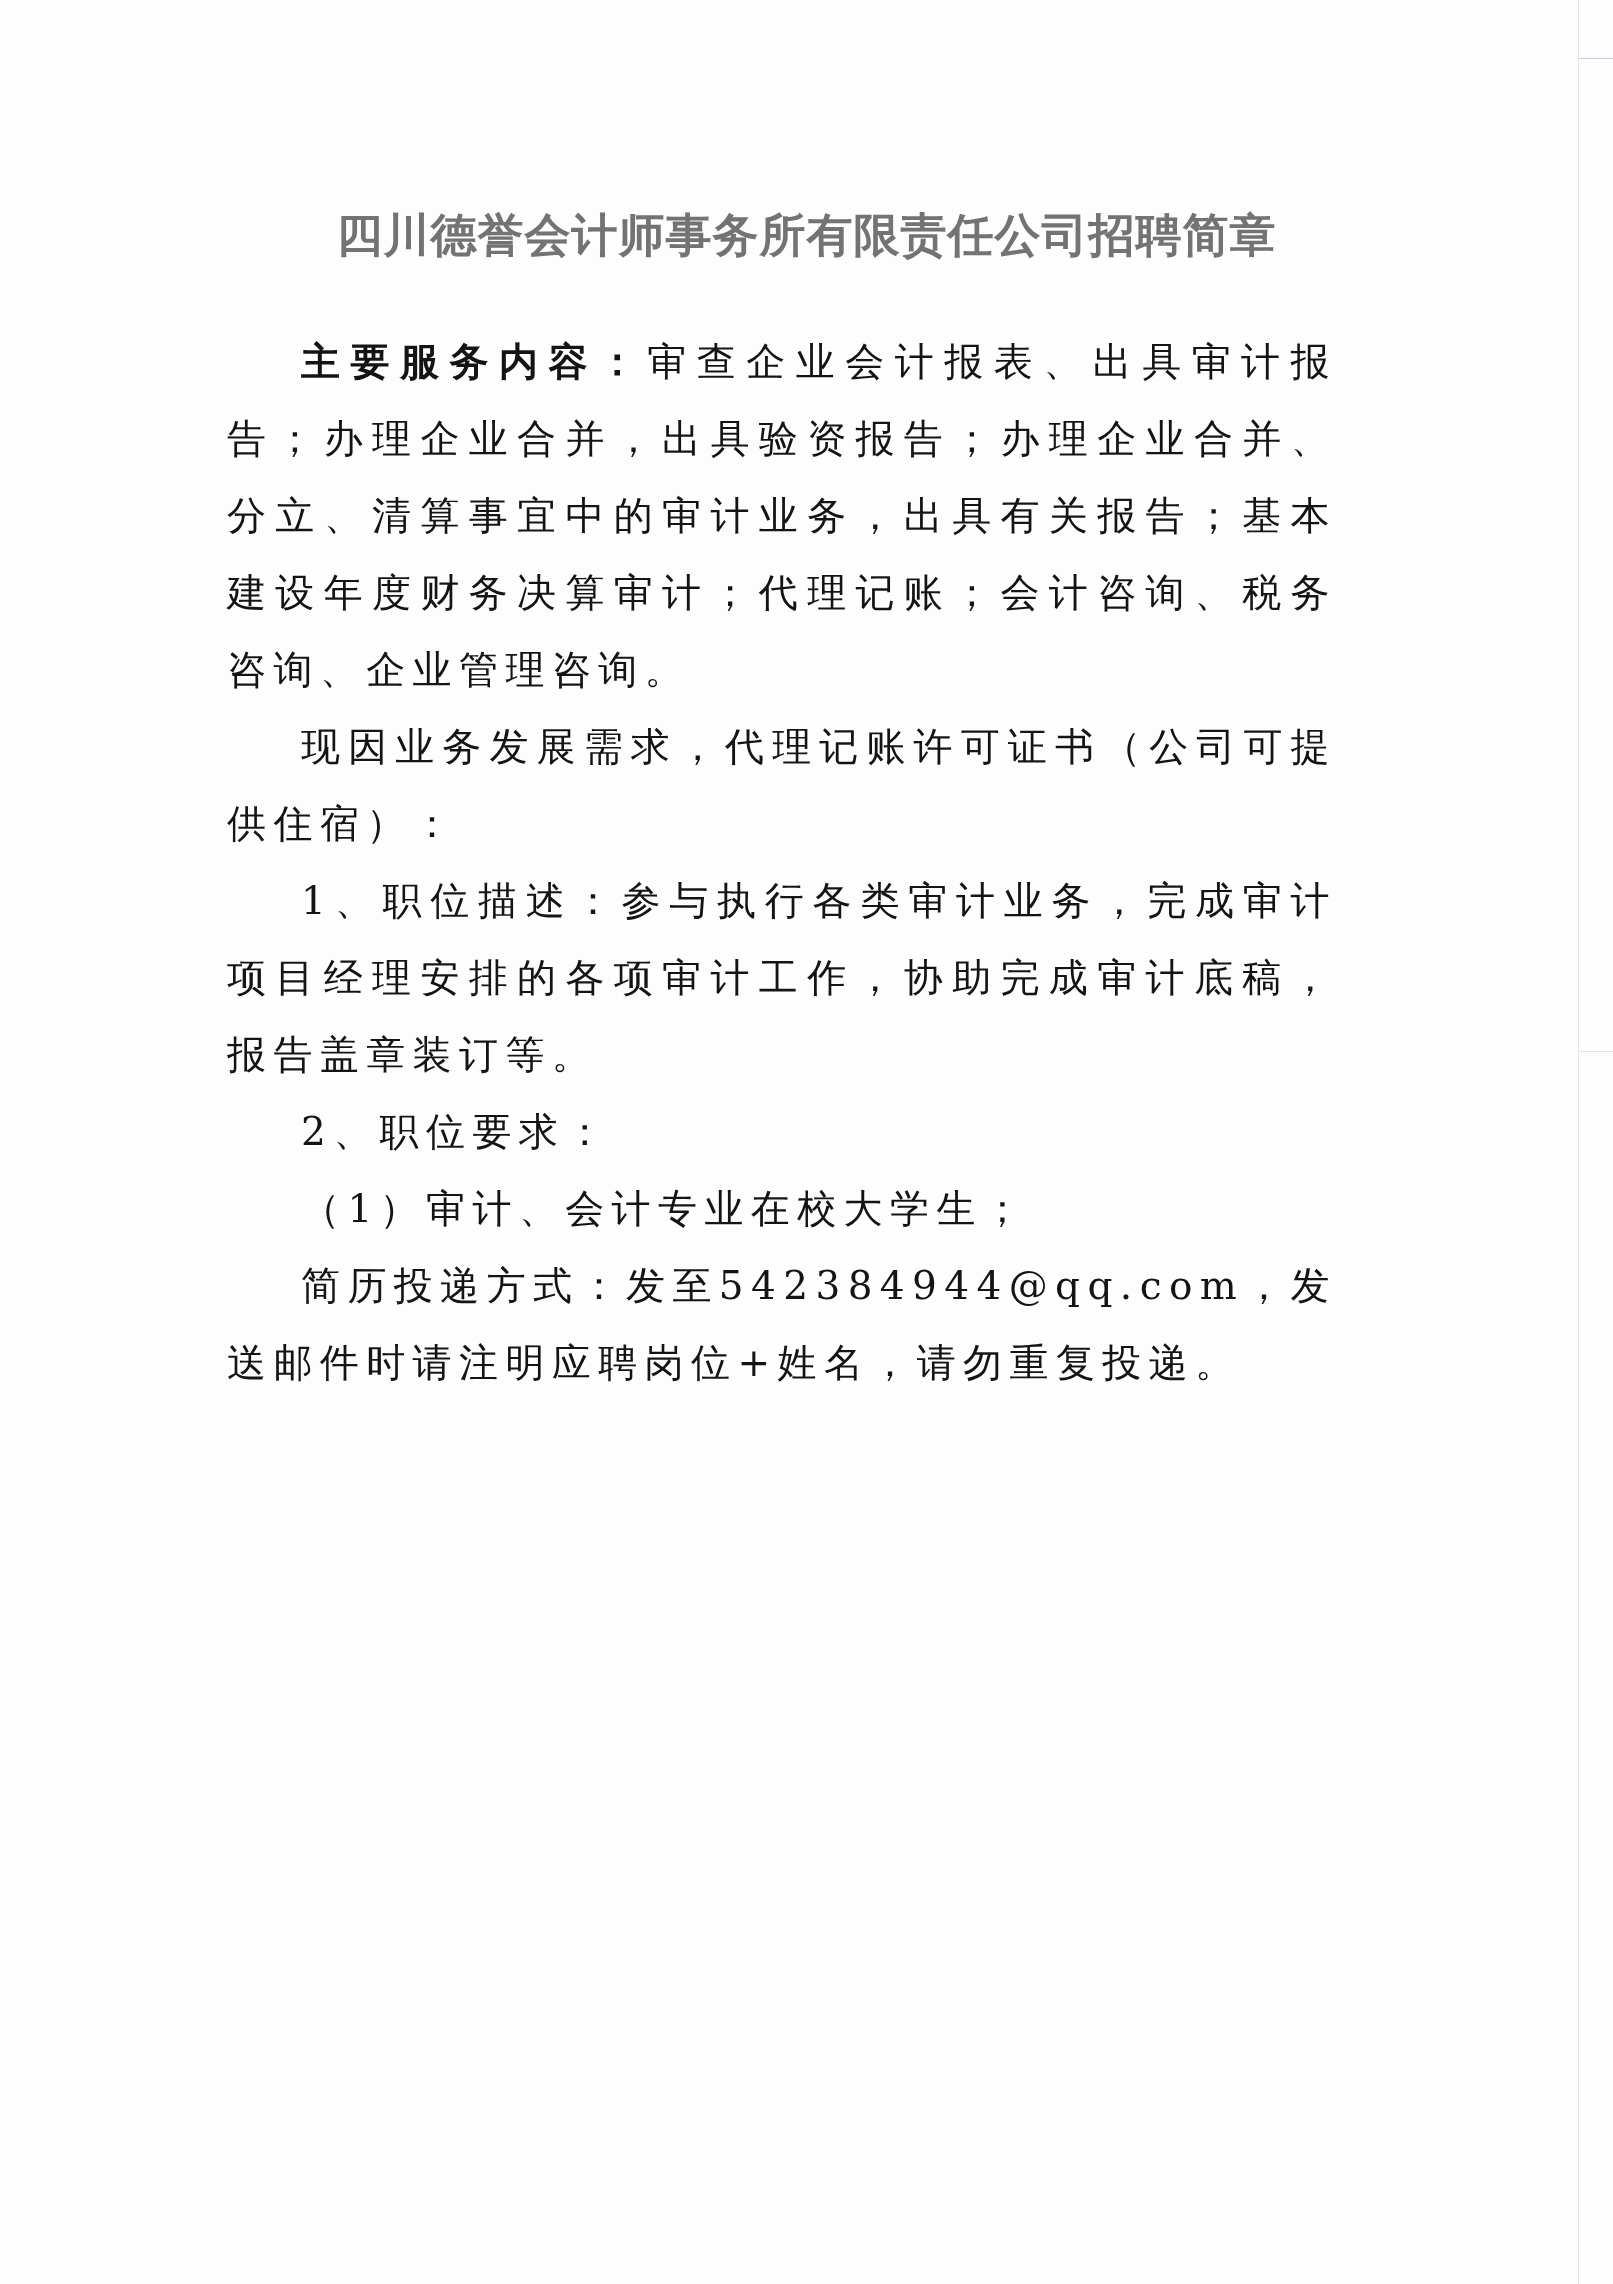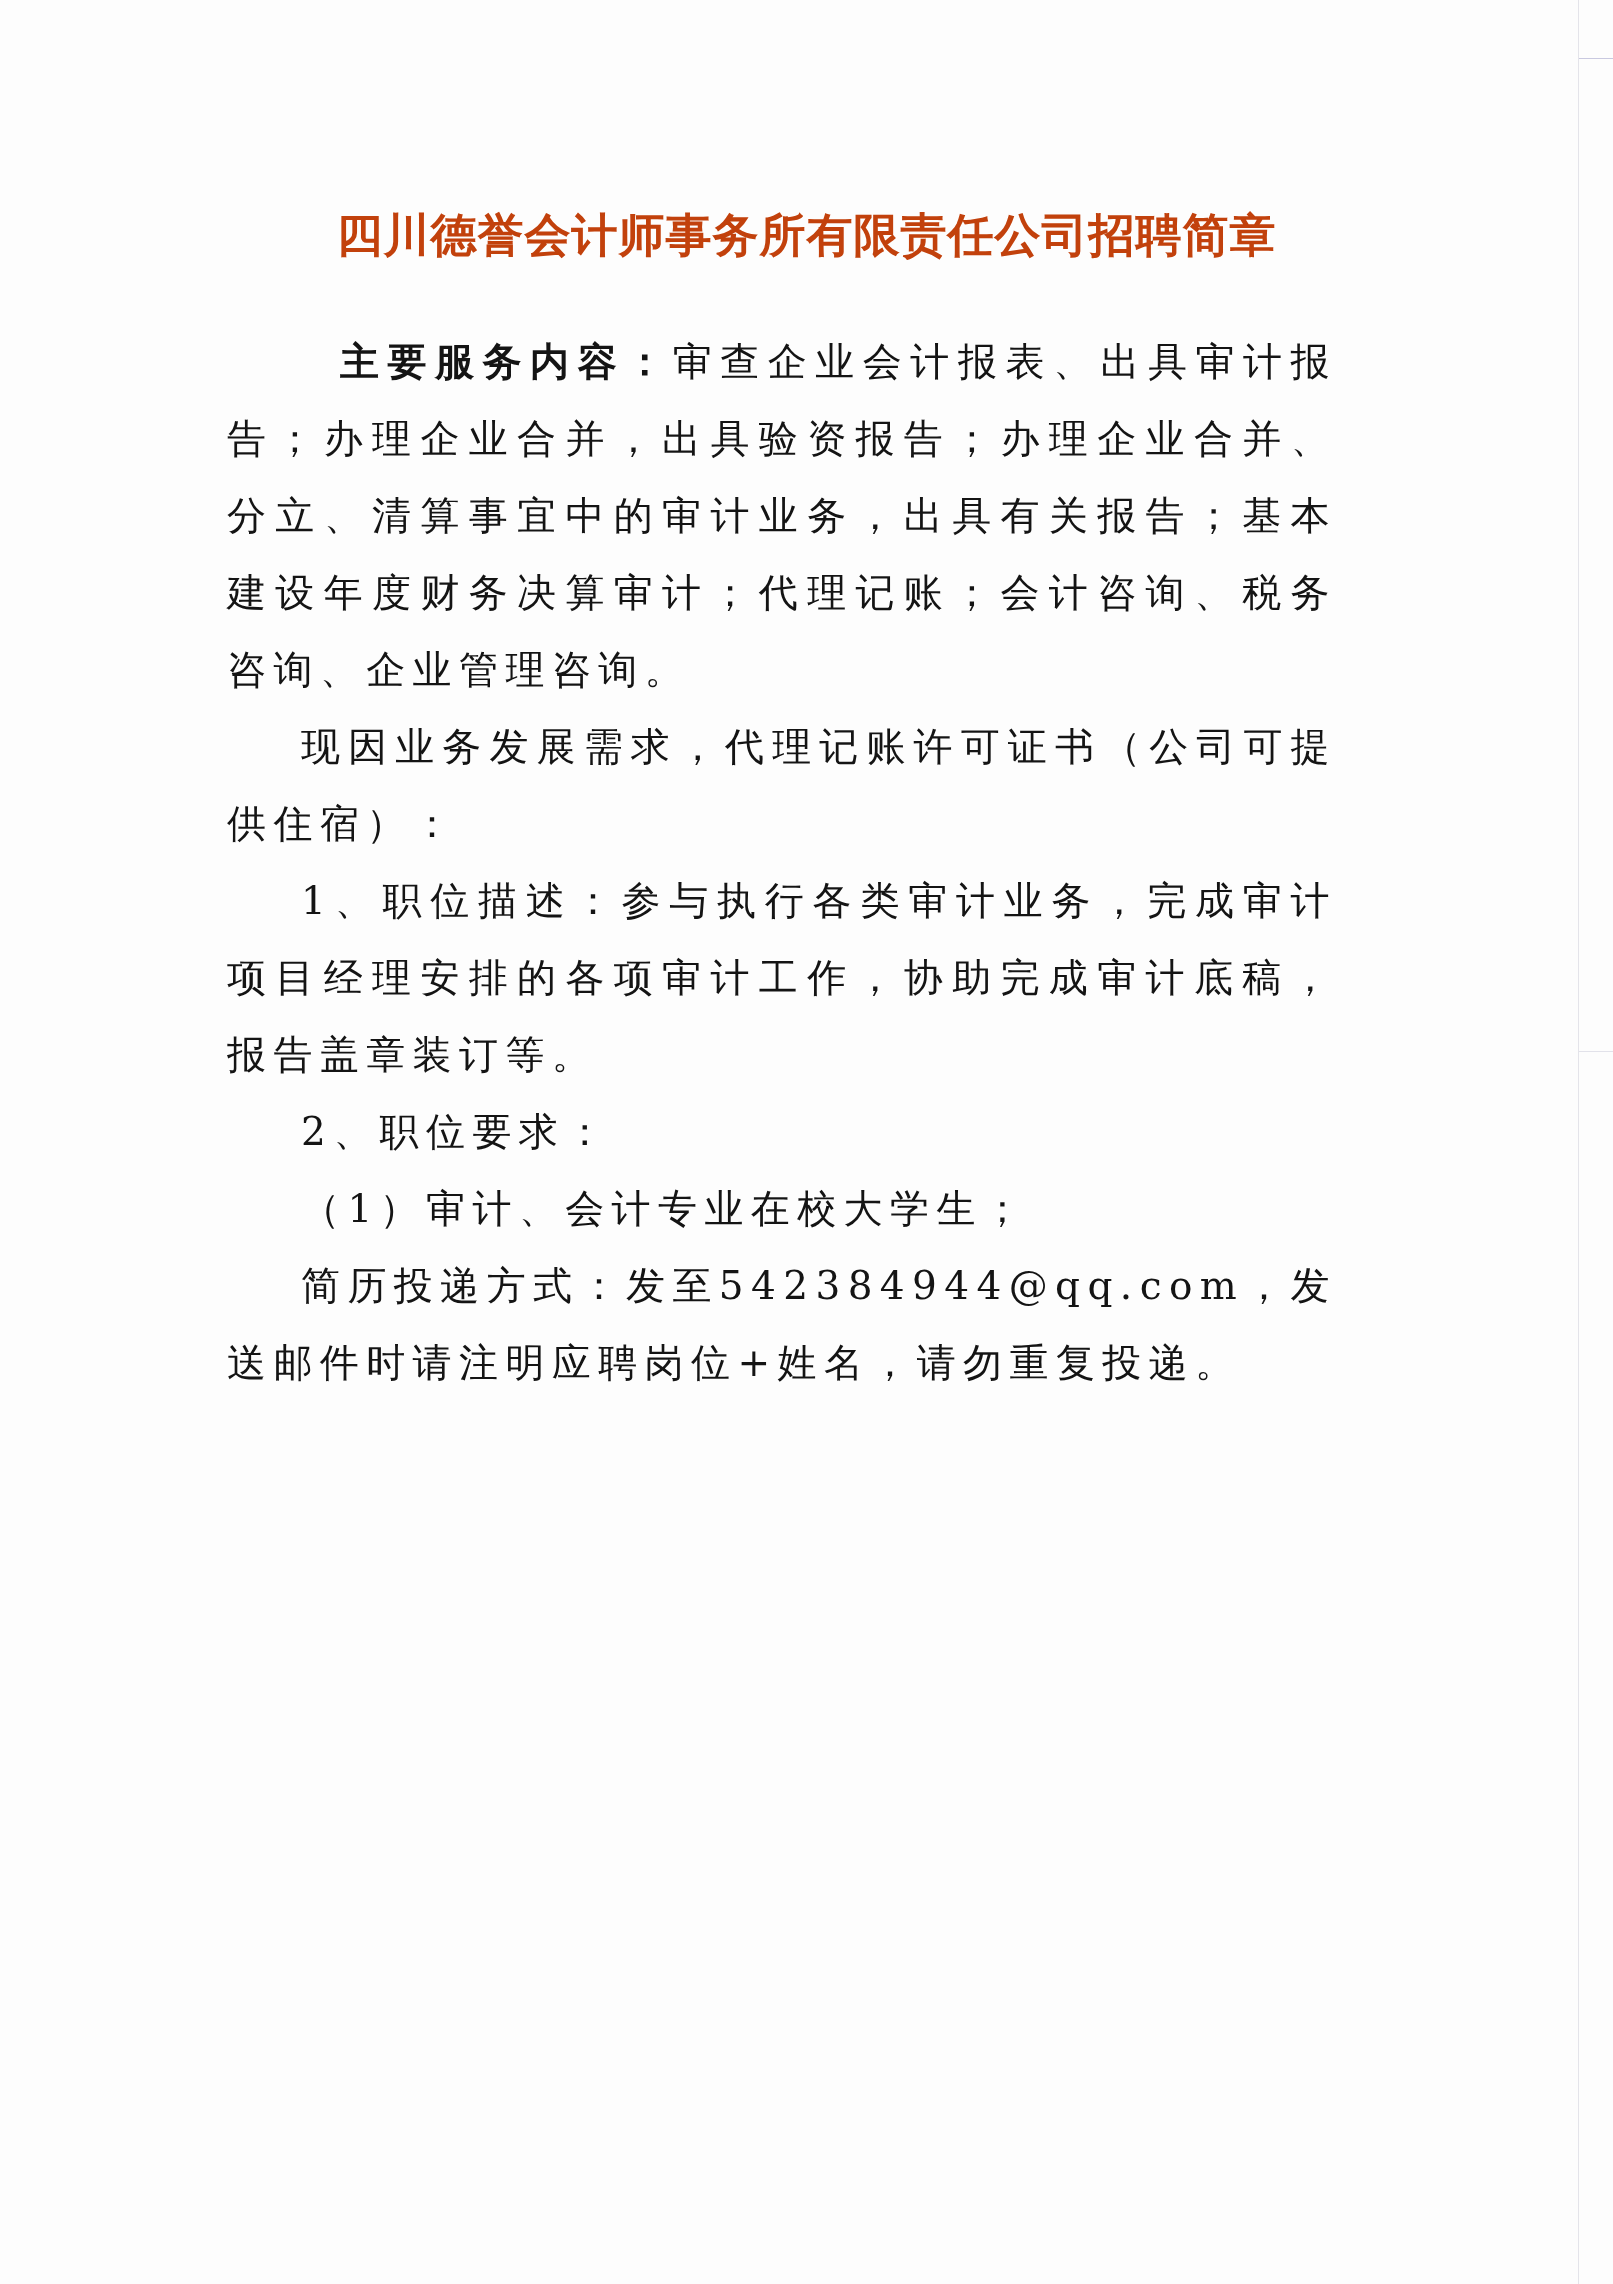--- a/index.html
+++ b/index.html
@@ -43,38 +43,38 @@
       position: absolute;
       left: 0;
       width: 1613px;
       top: 202px;
       text-align: center;
       font-family: "DejaVu Sans", "Liberation Sans", sans-serif;
       font-weight: bold;
       font-size: 46px;
       letter-spacing: 1px;
       line-height: 67px;
-      color: #c2410c;
+      color: #737373;
     }
     .content {
       position: absolute;
       left: 227px;
       top: 323px;
       width: 1110px;
       font-size: 39px;
       line-height: 77px;
       letter-spacing: 7.4px;
       text-align: justify;
       text-justify: inter-character;
     }
     .para {
       margin: 0;
       text-indent: 74px;
     }
-    .label-bold { font-weight: bold; margin-left: 39px; }
+    .label-bold { font-weight: bold; }
   </style>
 </head>
 <body>
 
 <div class="page">
   <div class="scan-edge"></div>
   <div class="scan-tick"></div>
   <div class="scan-tick t2"></div>
 
   <div class="title">四川德誉会计师事务所有限责任公司招聘简章</div>

